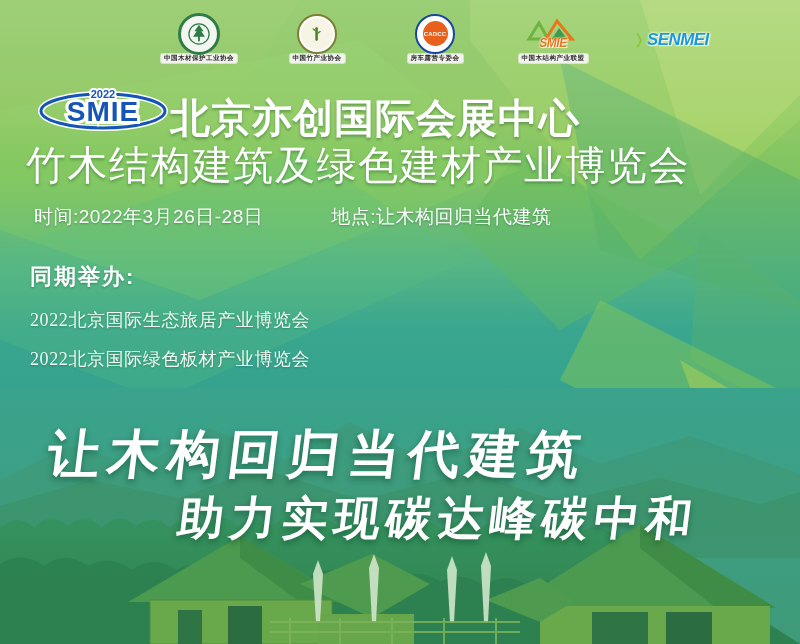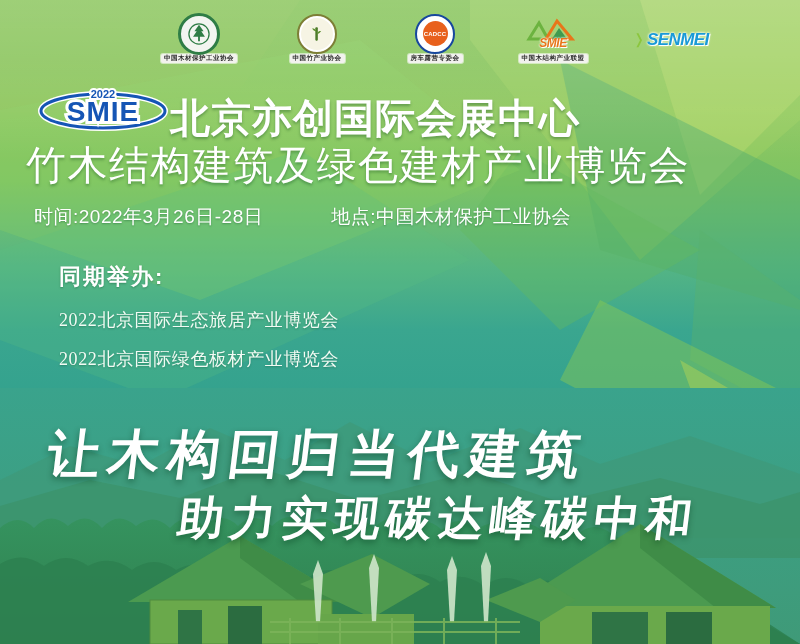--- a/index.html
+++ b/index.html
@@ -107,21 +107,21 @@
   
   .meta{
     position:absolute;left:34px;top:204px;
     display:flex;gap:68px;align-items:baseline;
     font-size:19px;color:#ffffff;letter-spacing:.5px;white-space:nowrap;
     text-shadow:0 1px 2px rgba(0,60,30,.35);
     text-align:center;
   }
 
   
-  .concurrent{position:absolute;left:59px;top:262px;width:520px;}
+  .concurrent{position:absolute;left:30px;top:262px;width:520px;}
   .concurrent .head{
     font-size:22px;font-weight:bold;color:#ffffff;letter-spacing:2px;
     margin-bottom:16px;text-shadow:0 1px 2px rgba(0,60,30,.35);
   }
   .concurrent .item{
     font-size:18px;color:#f2fbf4;letter-spacing:.6px;margin-bottom:15px;
     white-space:nowrap;text-shadow:0 1px 2px rgba(0,60,30,.3);font-family:Liberation Serif, serif;
   }
 
   
@@ -244,21 +244,21 @@
       <text x="67" y="37" text-anchor="middle" font-family="Liberation Sans, sans-serif" font-size="28" font-weight="bold" letter-spacing="1" fill="#ffffff" stroke="#ffffff" stroke-width="6" paint-order="stroke">SMIE</text>
       <text x="67" y="37" text-anchor="middle" font-family="Liberation Sans, sans-serif" font-size="28" font-weight="bold" letter-spacing="1" fill="#1555b5">SMIE</text>
     </svg>
   </div>
 
   <div class="title-line1">北京亦创国际会展中心</div>
   <div class="title-line2">竹木结构建筑及绿色建材产业博览会</div>
 
   <div class="meta">
     <span>时间:2022年3月26日-28日</span>
-    <span>地点:中国木材保护工业协会</span>
+    <span>地点:让木构回归当代建筑</span>
   </div>
 
   <div class="concurrent">
     <div class="head">同期举办:</div>
     <div class="item">2022北京国际生态旅居产业博览会</div>
     <div class="item">2022北京国际绿色板材产业博览会</div>
     <div class="item">2022北京国际园艺及户外家居产业博览会</div>
   </div>
 
   <div class="scenery">

